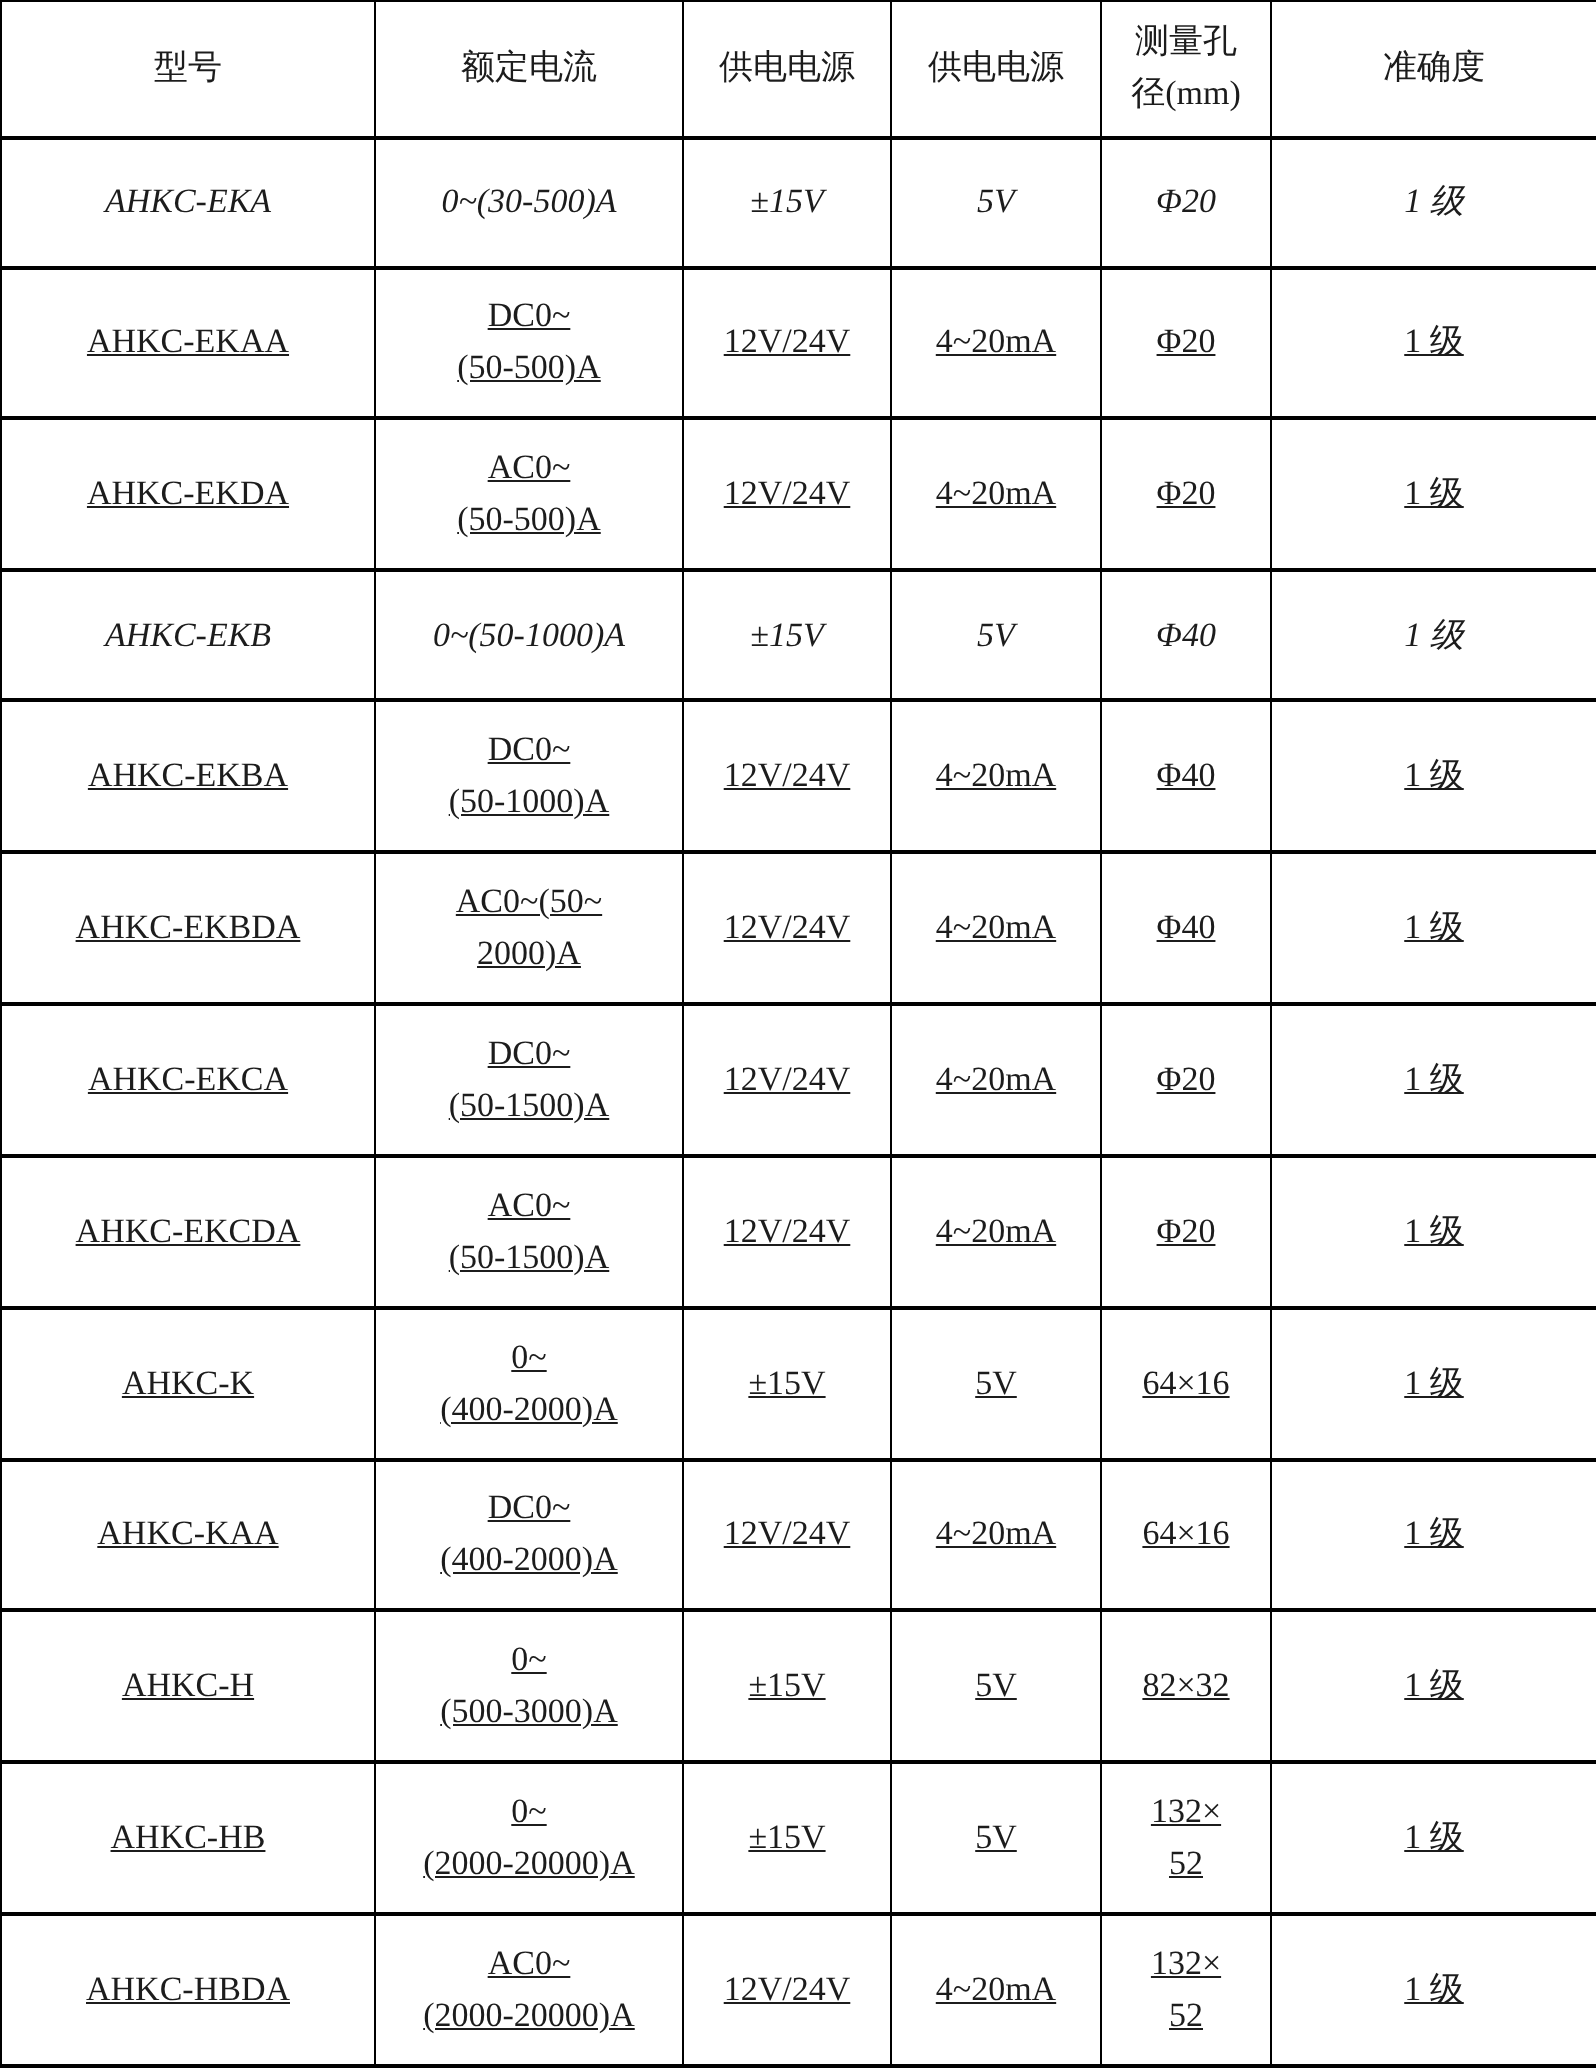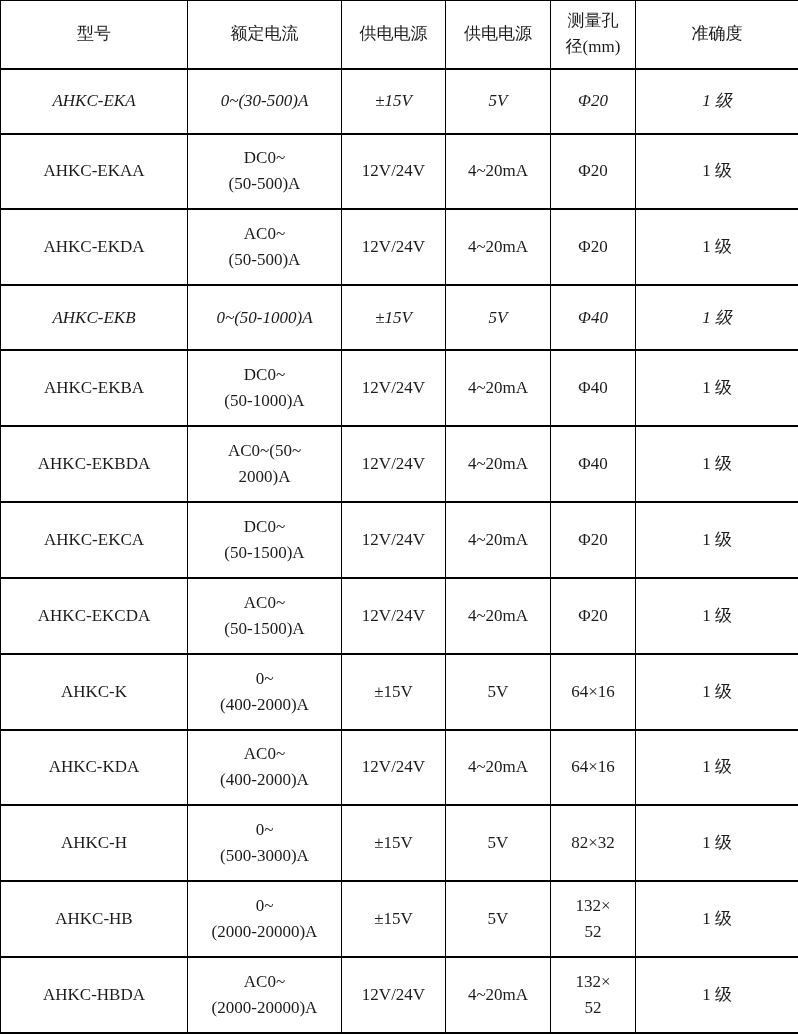--- a/index.html
+++ b/index.html
@@ -43,21 +43,21 @@
   
   table.spec-table th:last-child,
   table.spec-table td:last-child {
     border-right: 1px dashed #b5b5b5;
   }
   table.spec-table thead tr {
     height: 68px;
     padding-left: 33px;
   }
   tr.row-single { height: 48px; font-style: italic; }
-  tr.row-double { height: 55px; }
+  tr.row-double { height: 55px; text-decoration: underline; }
 </style>
 </head>
 <body>
 
 <div class="page">
   <table class="spec-table">
     <colgroup>
       <col style="width:187px">
       <col style="width:154px">
       <col style="width:104px">
@@ -150,22 +150,22 @@
         <tr class="row-double">
           <td>AHKC-K</td>
           <td>0~
 (400-2000)A</td>
           <td>±15V</td>
           <td>5V</td>
           <td>64×16</td>
           <td>1 级</td>
         </tr>
         <tr class="row-double">
-          <td>AHKC-KDA</td>
-          <td>AC0~
+          <td>AHKC-KAA</td>
+          <td>DC0~
 (400-2000)A</td>
           <td>12V/24V</td>
           <td>4~20mA</td>
           <td>64×16</td>
           <td>1 级</td>
         </tr>
         <tr class="row-double">
           <td>AHKC-H</td>
           <td>0~
 (500-3000)A</td>

